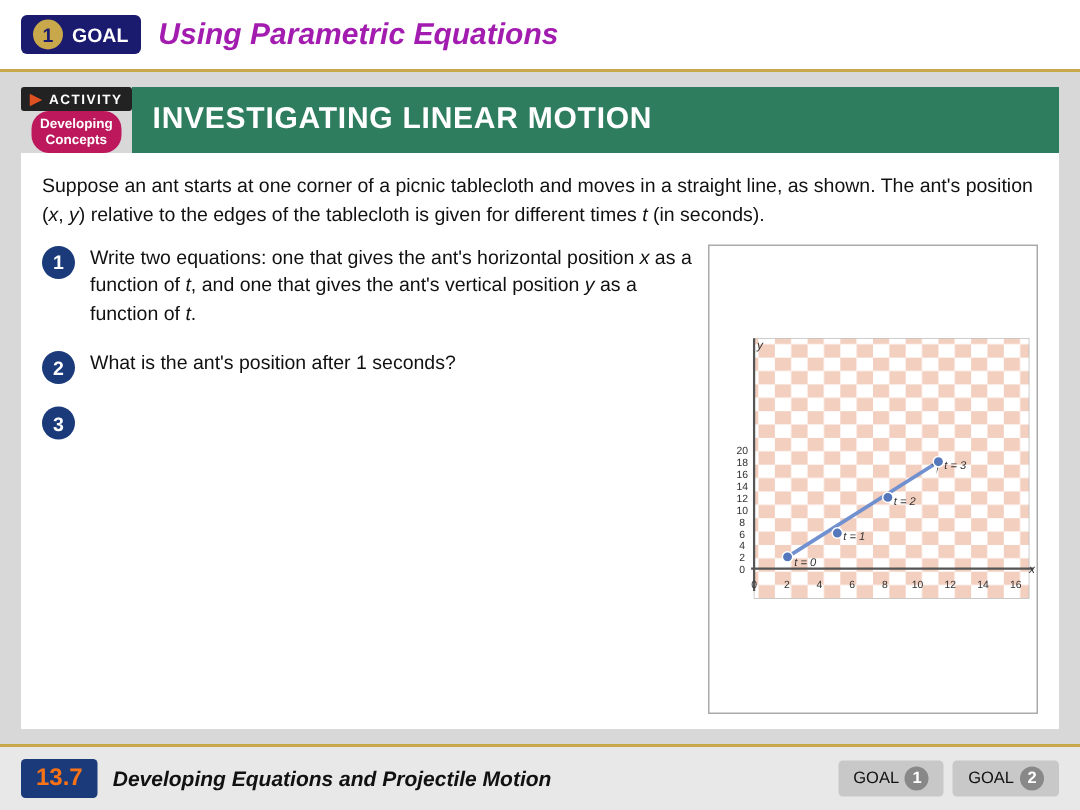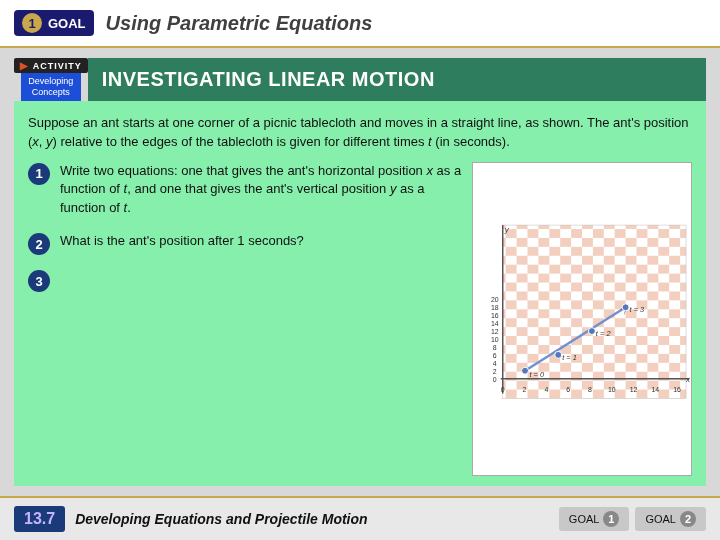--- a/index.html
+++ b/index.html
@@ -42,21 +42,21 @@
       align-items: center;
       justify-content: center;
       font-weight: bold;
       font-size: 13px;
       margin-right: 6px;
     }
     .header-title {
       font-size: 20px;
       font-weight: bold;
       font-style: italic;
-      color: #404040;
+      color: #a21caf;
     }
 
     
     .main {
       background: #d8d8d8;
       padding: 10px 14px;
       display: flex;
       flex-direction: column;
       height: calc(540px - 48px - 44px);
     }
@@ -83,44 +83,45 @@
       letter-spacing: 1px;
       padding: 2px 6px;
       border-radius: 2px;
     }
     .activity-pill .play-icon {
       color: #e05020;
       margin-right: 4px;
       font-size: 10px;
     }
     .developing-concepts {
-      background: #1d4ed8;
+      background: #be185d;
       color: #fff;
       font-size: 9px;
-      font-weight: normal;
+      font-weight: bold;
       text-align: center;
       padding: 3px 5px;
       line-height: 1.2;
       min-width: 60px;
+      border-radius: 12px;
     }
     .activity-banner {
       background: #2e7d5e;
       color: #fff;
       font-weight: bold;
       font-size: 20px;
       letter-spacing: 0.5px;
       padding: 6px 14px;
       display: flex;
       align-items: center;
       flex: 1;
     }
 
     
     .content-box {
-      background: #86efac;
+      background: #ffffff;
       padding: 12px 14px 10px 14px;
       flex: 1;
       display: flex;
       flex-direction: column;
     }
     .intro-text {
       font-size: 13px;
       color: #111;
       line-height: 1.5;
       margin-bottom: 10px;
@@ -178,21 +179,21 @@
     .footer {
       height: 44px;
       background: #e8e8e8;
       border-top: 2px solid #c8a84b;
       display: flex;
       align-items: center;
       padding: 0 14px;
     }
     .footer-section-num {
       background: #1a3a7a;
-      color: #c4b5fd;
+      color: #f97316;
       font-weight: bold;
       font-size: 16px;
       padding: 4px 10px;
       border-radius: 3px;
       margin-right: 10px;
     }
     .footer-title {
       font-size: 14px;
       font-weight: bold;
       font-style: italic;

